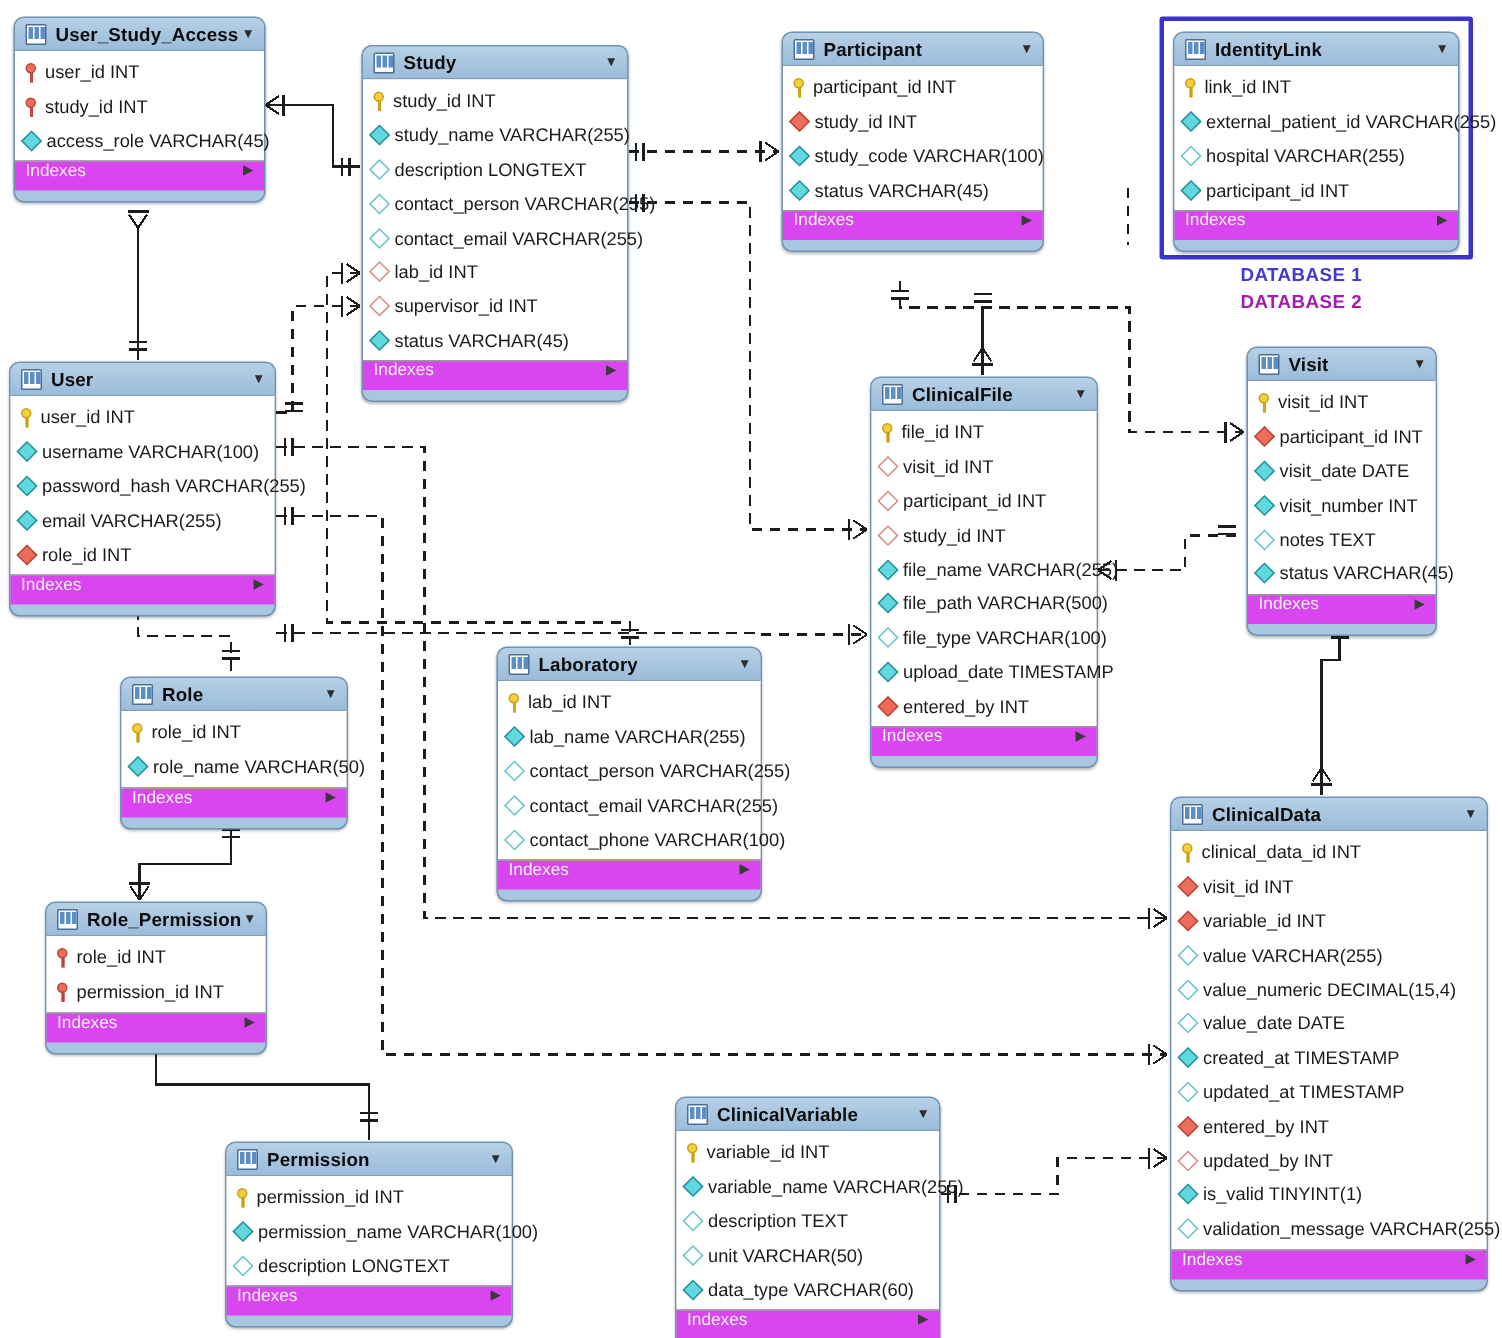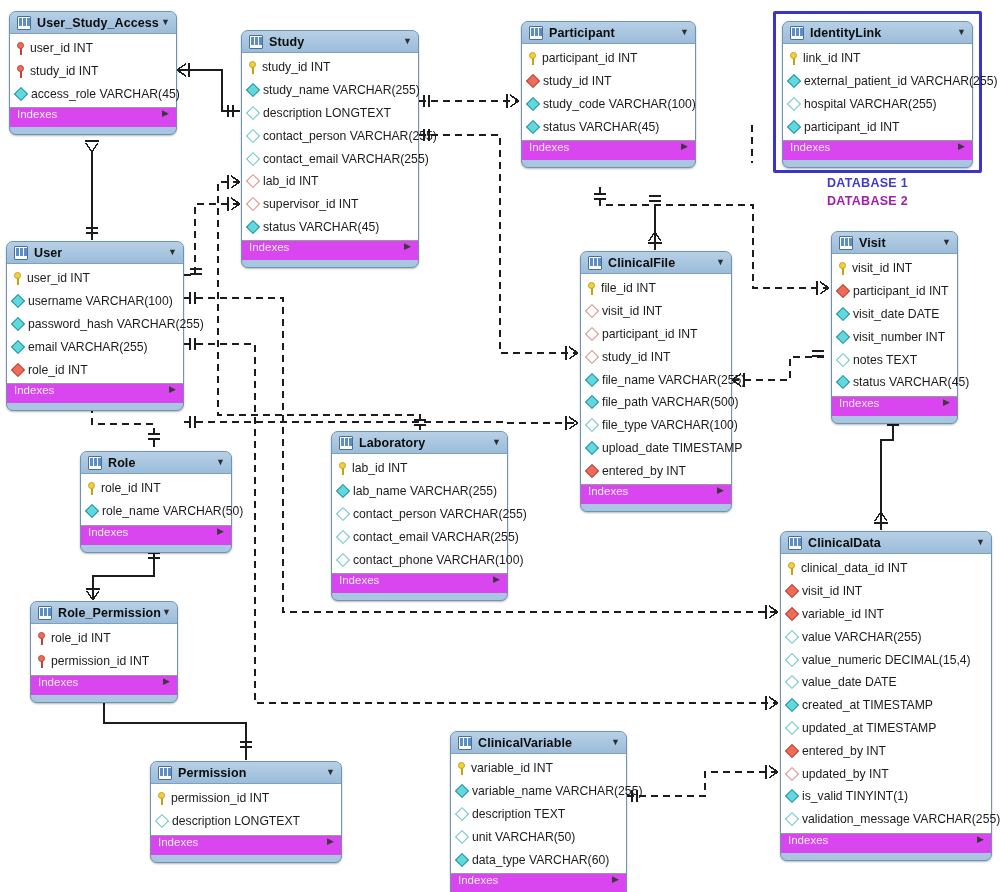--- a/index.html
+++ b/index.html
@@ -606,20 +606,24 @@
           <span class="tico"></span>
           <span class="tname">Permission</span>
           <span class="caret">▼</span>
         </div>
         <div class="cols">
           <div class="col">
             <span class="g pk"></span>
             <span>permission_id INT</span>
           </div>
           <div class="col">
+            <span class="g dia filled"></span>
+            <span>permission_name VARCHAR(100)</span>
+          </div>
+          <div class="col">
             <span class="g dia hollow"></span>
             <span>description LONGTEXT</span>
           </div>
         </div>
         <div class="idx">
           <span class="lbl">Indexes</span>
           <span class="arr">▶</span>
         </div>
       </div>
     </div>

